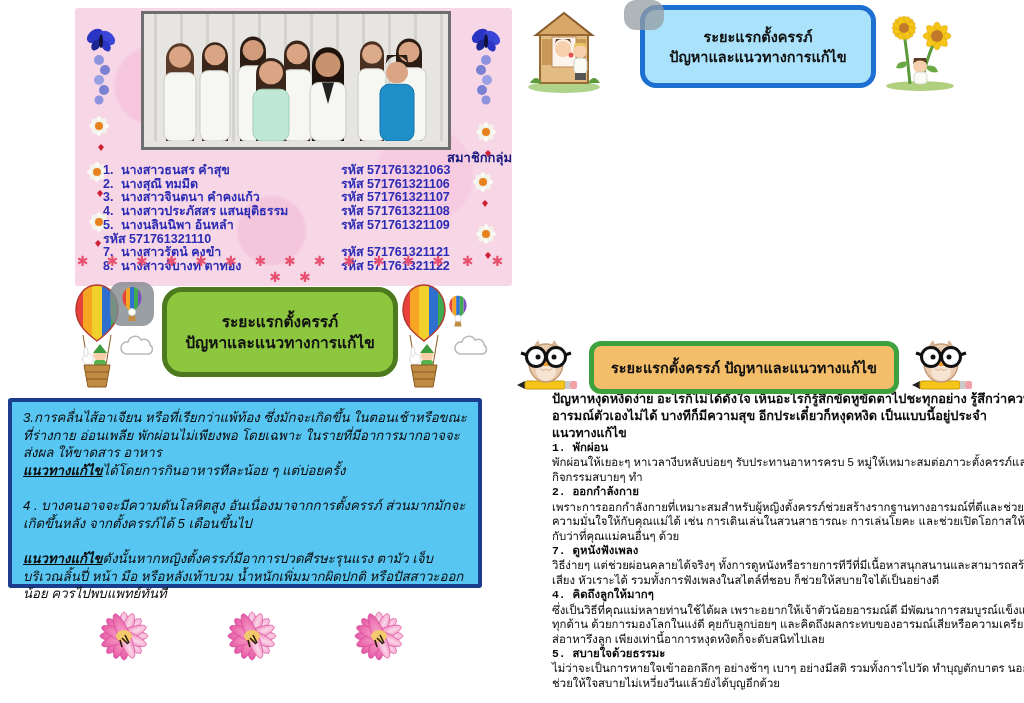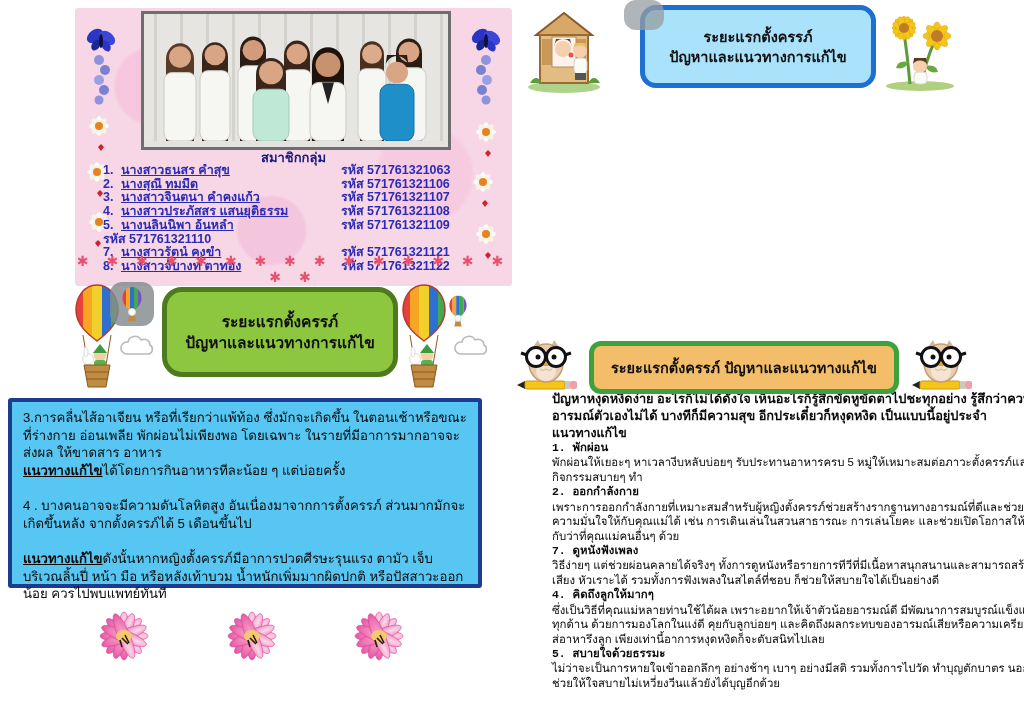--- a/index.html
+++ b/index.html
@@ -9,40 +9,40 @@
 
   
   .pink-card{left:75px;top:8px;width:437px;height:278px;
     background:
       radial-gradient(circle at 18% 28%, rgba(244,185,214,.55) 0 9%, transparent 10%),
       radial-gradient(circle at 80% 60%, rgba(246,196,221,.6) 0 12%, transparent 13%),
       radial-gradient(circle at 45% 80%, rgba(240,178,208,.45) 0 10%, transparent 11%),
       #f7d6e6;
     border-radius:3px;}
   .photo-frame{left:66px;top:3px;width:304px;height:133px;border:3px solid #6e6e6e;background:#e4e3df;}
-  .members-title{left:0;top:139px;width:100%;text-align:center;font-weight:700;font-size:13px;color:#17177e;}
+  .members-title{left:0;top:139px;width:100%;text-align:right;font-weight:700;font-size:13px;color:#17177e;}
   .member-list{left:28px;top:156px;width:388px;}
   .member-row{display:flex;font-weight:700;font-size:12.5px;line-height:13.7px;color:#2b2bb4;}
-  .m-left{width:238px;white-space:nowrap;overflow:hidden;text-decoration:underline;}
+  .m-left{width:238px;white-space:nowrap;overflow:hidden;}
   .m-no{display:inline-block;width:18px;}
   .m-code{white-space:nowrap;}
   .asterisk-row{left:0;bottom:1px;width:100%;text-align:center;color:#e8506f;font-size:14px;letter-spacing:7px;font-weight:700;}
   .garland{top:14px;width:40px;height:256px;}
   .garland.gl{left:6px;} .garland.gr{right:6px;}
 
   .grey-tile{background:rgba(132,138,144,.82);border-radius:12px;}
   .tile-l{left:110px;top:282px;width:44px;height:44px;z-index:4;display:flex;align-items:center;justify-content:center;}
   .tile-r{left:624px;top:0;width:40px;height:30px;z-index:4;background:rgba(150,156,162,.75);}
 
   .green-title-box{left:162px;top:287px;width:226px;height:80px;background:#8dc63f;border:5px solid #4d7a1e;
     border-radius:20px;display:flex;flex-direction:column;align-items:center;justify-content:center;z-index:3;}
   .green-title-box div{font-weight:700;font-size:15.5px;line-height:21px;color:#101010;}
 
   .blue-content-box{left:8px;top:398px;width:474px;height:190px;background:#57c6f2;border:4px solid #1c3c8e;
-    border-radius:3px;padding:7px 11px;box-sizing:border-box;font-size:13.2px;line-height:1.33;color:#0a0a0a;}
+    border-radius:3px;padding:7px 11px;box-sizing:border-box;font-size:13.2px;line-height:1.33;color:#0a0a0a;font-style:italic;}
   .blue-content-box p{margin:0;}
   .blue-content-box p.gap{margin-top:18px;}
   .sol-label{font-weight:700;text-decoration:underline;}
 
   .lotus-row{left:0;top:600px;width:512px;height:75px;}
 
   
   .blue-title-box{left:640px;top:5px;width:226px;height:73px;background:#a9e2fa;border:5px solid #1d6fd1;
     border-radius:16px;display:flex;flex-direction:column;align-items:center;justify-content:center;z-index:3;}
   .blue-title-box div{font-weight:700;font-size:14.5px;line-height:20px;color:#101010;}

